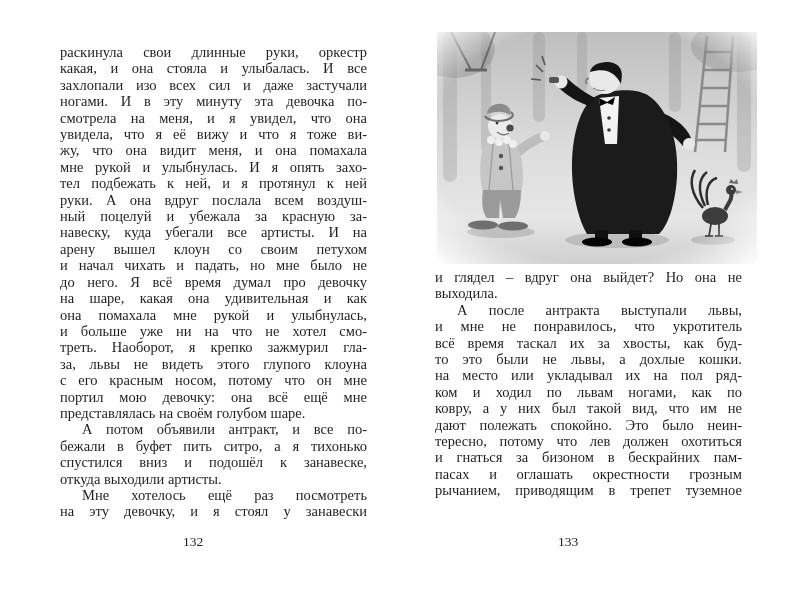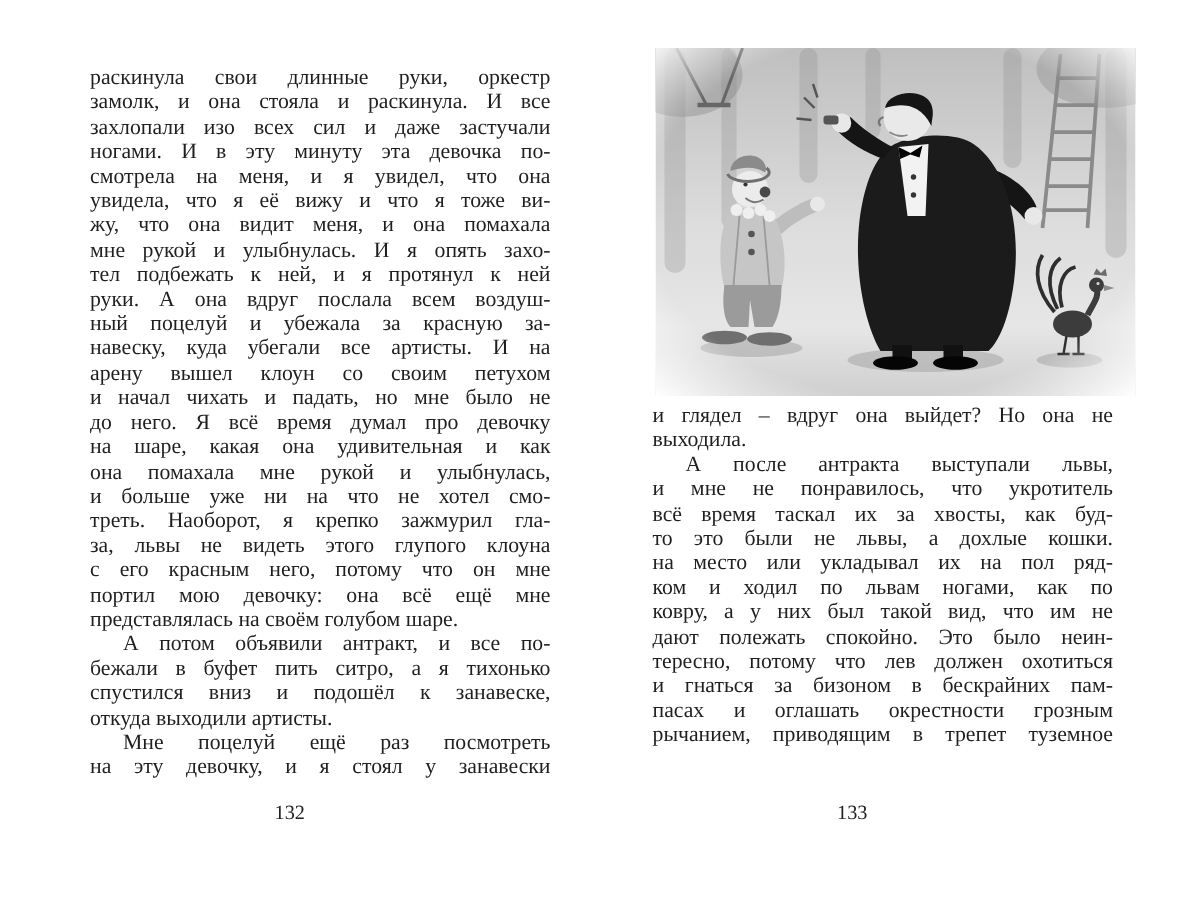--- a/index.html
+++ b/index.html
@@ -16,47 +16,47 @@
   #pageno-right{left:558px;}
   #illustration{position:absolute;left:437px;top:32px;width:320px;height:232px;}
 </style>
 </head>
 <body>
 
 <div id="spread">
 
   <div id="left-text" class="text-col">
       <div class="line just">раскинула свои длинные руки, оркестр</div>
-      <div class="line just">замолк, и она стояла и раскинула. И все</div>
+      <div class="line just">какая, и она стояла и улыбалась. И все</div>
       <div class="line just">захлопали изо всех сил и даже застучали</div>
       <div class="line just">ногами. И в эту минуту эта девочка по-</div>
       <div class="line just">смотрела на меня, и я увидел, что она</div>
       <div class="line just">увидела, что я её вижу и что я тоже ви-</div>
       <div class="line just">жу, что она видит меня, и она помахала</div>
       <div class="line just">мне рукой и улыбнулась. И я опять захо-</div>
       <div class="line just">тел подбежать к ней, и я протянул к ней</div>
       <div class="line just">руки. А она вдруг послала всем воздуш-</div>
       <div class="line just">ный поцелуй и убежала за красную за-</div>
       <div class="line just">навеску, куда убегали все артисты. И на</div>
       <div class="line just">арену вышел клоун со своим петухом</div>
       <div class="line just">и начал чихать и падать, но мне было не</div>
       <div class="line just">до него. Я всё время думал про девочку</div>
       <div class="line just">на шаре, какая она удивительная и как</div>
       <div class="line just">она помахала мне рукой и улыбнулась,</div>
       <div class="line just">и больше уже ни на что не хотел смо-</div>
       <div class="line just">треть. Наоборот, я крепко зажмурил гла-</div>
       <div class="line just">за, львы не видеть этого глупого клоуна</div>
-      <div class="line just">с его красным него, потому что он мне</div>
+      <div class="line just">с его красным носом, потому что он мне</div>
       <div class="line just">портил мою девочку: она всё ещё мне</div>
       <div class="line">представлялась на своём голубом шаре.</div>
       <div class="line just ind">А потом объявили антракт, и все по-</div>
       <div class="line just">бежали в буфет пить ситро, а я тихонько</div>
       <div class="line just">спустился вниз и подошёл к занавеске,</div>
       <div class="line">откуда выходили артисты.</div>
-      <div class="line just ind">Мне поцелуй ещё раз посмотреть</div>
+      <div class="line just ind">Мне хотелось ещё раз посмотреть</div>
       <div class="line just">на эту девочку, и я стоял у занавески</div>
     </div>
 
   <div id="illustration">
     <svg width="320" height="232" viewBox="0 0 320 232">
       <defs>
         <linearGradient id="bg" x1="0" x2="0" y1="0" y2="1">
           <stop offset="0" stop-color="#bfbfbf"></stop>
           <stop offset="0.5" stop-color="#dcdcdc"></stop>
           <stop offset="0.8" stop-color="#e6e6e6"></stop>

